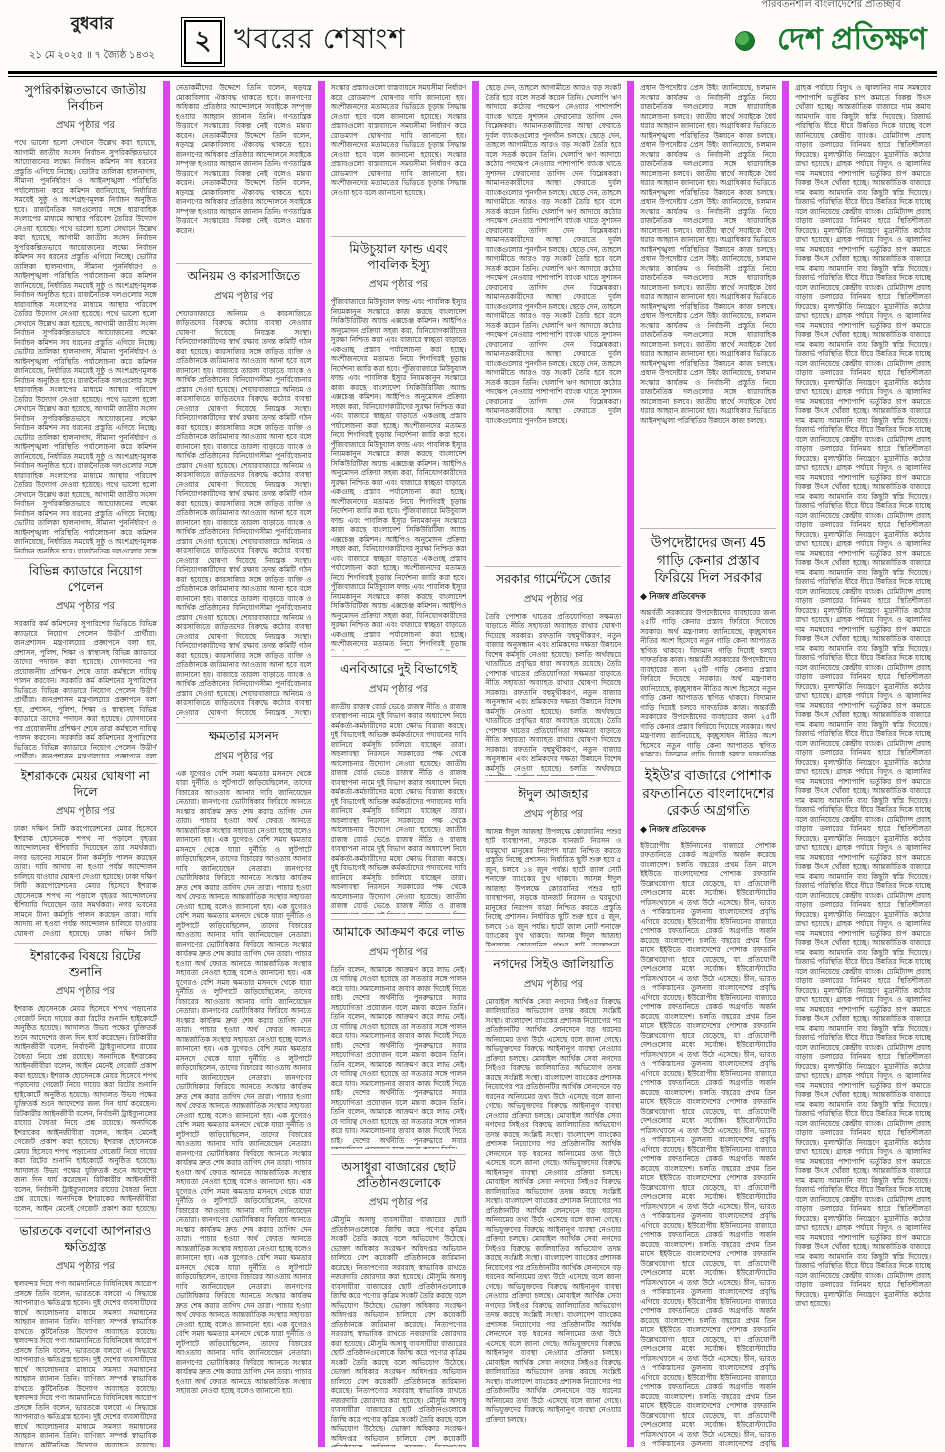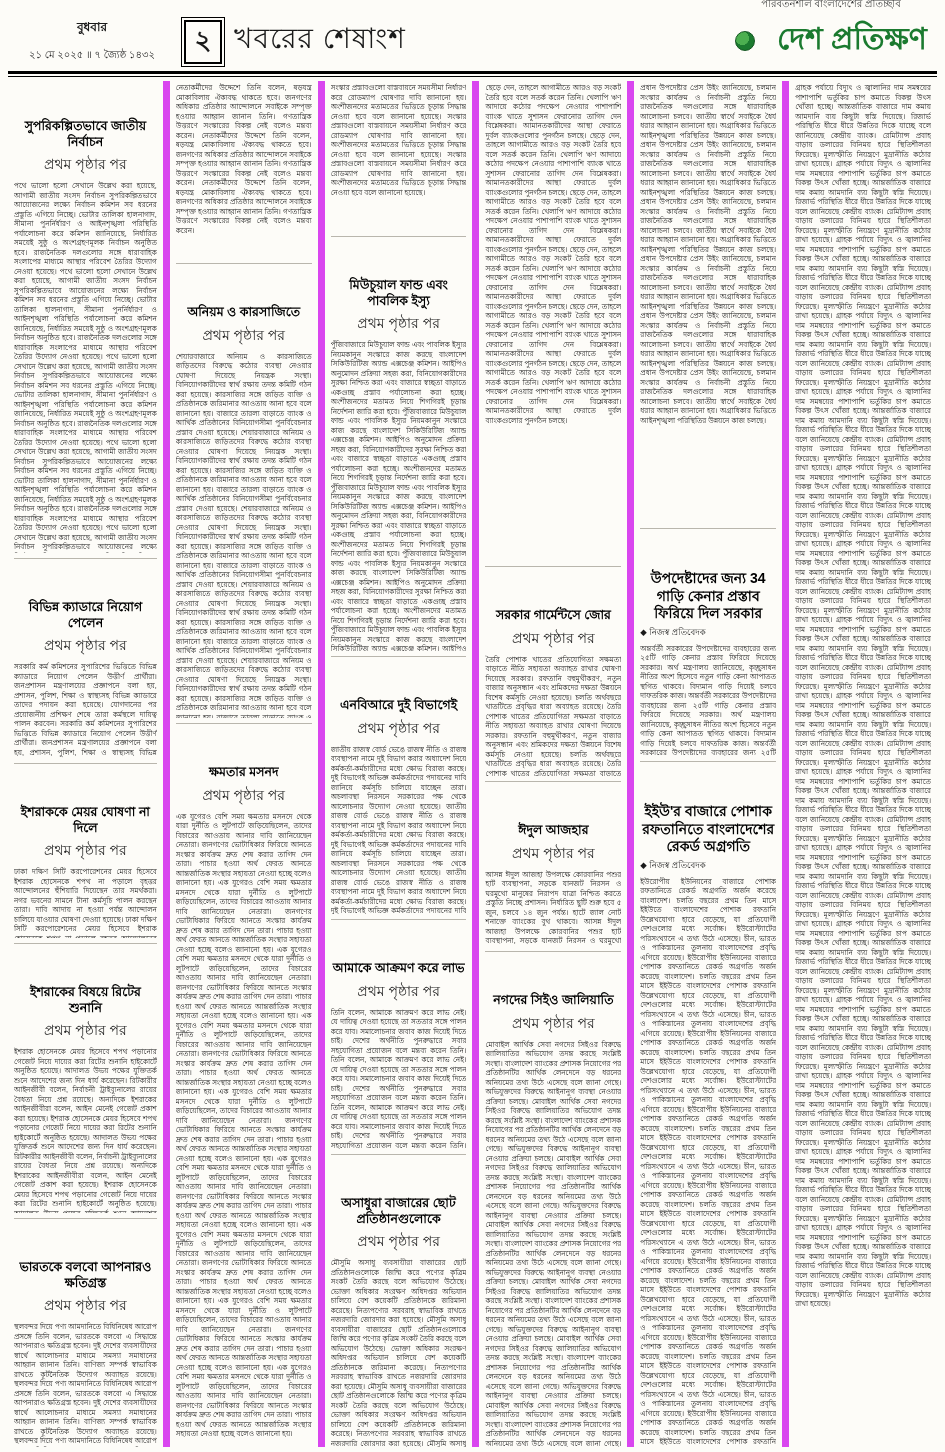--- a/index.html
+++ b/index.html
@@ -15,21 +15,21 @@
     background:#fdfcf8;
     padding:8px 8px 6px 8px;
     position:relative;
   }
   
   .masthead {
     display:flex; align-items:flex-end; gap:12px;
     height:58px; padding:0 4px;
   }
   .date-block { width:160px; text-align:center; padding-bottom:2px; }
-  .weekday { font-size:12px; font-weight:bold; }
+  .weekday { font-size:17px; font-weight:bold; }
   .date { font-size:10px; margin-top:9px; white-space:nowrap; }
   .page-num-box {
     width:38px; height:44px;
     border:2px solid #000; outline:1px solid #000; outline-offset:2px;
     display:flex; align-items:center; justify-content:center;
     font-size:26px; font-weight:bold; margin-bottom:2px;
   }
   .section-title {
     font-size:28px; font-weight:normal; letter-spacing:1px;
     padding-bottom:2px; white-space:nowrap;
@@ -48,28 +48,28 @@
   .columns {
     display:grid; grid-template-columns:repeat(6,1fr);
     height:1366px; margin-top:4px; overflow:hidden;
   }
   .col { padding:2px 6px 0 6px; overflow:hidden; display:flex; flex-direction:column; }
   .col + .col { border-left:7px solid #d946ef; }
   .col > * + * { border-top:1px solid #b9b6ad; padding-top:5px; margin-top:5px; }
   .story, .cont { overflow:hidden; flex-shrink:0; }
   .grow { flex:1 1 auto; }
   .headline {
-    font-size:12.5px; font-weight:bold; line-height:1.25;
-    text-align:center; margin-bottom:3px; color:#000;margin-top:36px;
+    font-size:12.5px; font-weight:normal; line-height:1.25;
+    text-align:center; margin-bottom:3px; color:#000;
   }
   .hl-lg { font-size:14px; }
   .continued {
-    font-size:14px; text-align:center; margin-bottom:4px; color:#222;
-  }
-  .byline { font-size:8.5px; font-weight:normal; margin:2px 0 4px 0; }
+    font-size:10px; text-align:center; margin-bottom:4px; color:#222;
+  }
+  .byline { font-size:8.5px; font-weight:bold; margin:2px 0 4px 0; }
   .body-text {
     font-size:7.2px; line-height:1.32; text-align:justify; color:#161616;
     word-break:break-word;
   }
 </style>
 </head>
 <body>
 
 <div class="page">
 
@@ -185,21 +185,21 @@
         <div class="continued">প্রথম পৃষ্ঠার পর</div>
         <p class="body-text">মোবাইল আর্থিক সেবা নগদের সিইওর বিরুদ্ধে জালিয়াতির অভিযোগ তদন্ত করছে সংশ্লিষ্ট সংস্থা। বাংলাদেশ ব্যাংকের প্রশাসক নিয়োগের পর প্রতিষ্ঠানটির আর্থিক লেনদেনে বড় ধরনের অনিয়মের তথ্য উঠে এসেছে বলে জানা গেছে। অভিযুক্তদের বিরুদ্ধে আইনানুগ ব্যবস্থা নেওয়ার প্রক্রিয়া চলছে। মোবাইল আর্থিক সেবা নগদের সিইওর বিরুদ্ধে জালিয়াতির অভিযোগ তদন্ত করছে সংশ্লিষ্ট সংস্থা। বাংলাদেশ ব্যাংকের প্রশাসক নিয়োগের পর প্রতিষ্ঠানটির আর্থিক লেনদেনে বড় ধরনের অনিয়মের তথ্য উঠে এসেছে বলে জানা গেছে। অভিযুক্তদের বিরুদ্ধে আইনানুগ ব্যবস্থা নেওয়ার প্রক্রিয়া চলছে। মোবাইল আর্থিক সেবা নগদের সিইওর বিরুদ্ধে জালিয়াতির অভিযোগ তদন্ত করছে সংশ্লিষ্ট সংস্থা। বাংলাদেশ ব্যাংকের প্রশাসক নিয়োগের পর প্রতিষ্ঠানটির আর্থিক লেনদেনে বড় ধরনের অনিয়মের তথ্য উঠে এসেছে বলে জানা গেছে। অভিযুক্তদের বিরুদ্ধে আইনানুগ ব্যবস্থা নেওয়ার প্রক্রিয়া চলছে। মোবাইল আর্থিক সেবা নগদের সিইওর বিরুদ্ধে জালিয়াতির অভিযোগ তদন্ত করছে সংশ্লিষ্ট সংস্থা। বাংলাদেশ ব্যাংকের প্রশাসক নিয়োগের পর প্রতিষ্ঠানটির আর্থিক লেনদেনে বড় ধরনের অনিয়মের তথ্য উঠে এসেছে বলে জানা গেছে। অভিযুক্তদের বিরুদ্ধে আইনানুগ ব্যবস্থা নেওয়ার প্রক্রিয়া চলছে। মোবাইল আর্থিক সেবা নগদের সিইওর বিরুদ্ধে জালিয়াতির অভিযোগ তদন্ত করছে সংশ্লিষ্ট সংস্থা। বাংলাদেশ ব্যাংকের প্রশাসক নিয়োগের পর প্রতিষ্ঠানটির আর্থিক লেনদেনে বড় ধরনের অনিয়মের তথ্য উঠে এসেছে বলে জানা গেছে। অভিযুক্তদের বিরুদ্ধে আইনানুগ ব্যবস্থা নেওয়ার প্রক্রিয়া চলছে। মোবাইল আর্থিক সেবা নগদের সিইওর বিরুদ্ধে জালিয়াতির অভিযোগ তদন্ত করছে সংশ্লিষ্ট সংস্থা। বাংলাদেশ ব্যাংকের প্রশাসক নিয়োগের পর প্রতিষ্ঠানটির আর্থিক লেনদেনে বড় ধরনের অনিয়মের তথ্য উঠে এসেছে বলে জানা গেছে। অভিযুক্তদের বিরুদ্ধে আইনানুগ ব্যবস্থা নেওয়ার প্রক্রিয়া চলছে। মোবাইল আর্থিক সেবা নগদের সিইওর বিরুদ্ধে জালিয়াতির অভিযোগ তদন্ত করছে সংশ্লিষ্ট সংস্থা। বাংলাদেশ ব্যাংকের প্রশাসক নিয়োগের পর প্রতিষ্ঠানটির আর্থিক লেনদেনে বড় ধরনের অনিয়মের তথ্য উঠে এসেছে বলে জানা গেছে। অভিযুক্তদের বিরুদ্ধে আইনানুগ ব্যবস্থা নেওয়ার প্রক্রিয়া চলছে।</p>
       </article>
     </div>
 
     <div class="col">
       <div class="cont" style="height:440px">
         <p class="body-text">প্রধান উপদেষ্টার প্রেস উইং জানিয়েছে, চলমান সংস্কার কার্যক্রম ও নির্বাচনী প্রস্তুতি নিয়ে রাজনৈতিক দলগুলোর সঙ্গে ধারাবাহিক আলোচনা চলবে। জাতীয় স্বার্থে সবাইকে ধৈর্য ধরার আহ্বান জানানো হয়। অগ্রাধিকার ভিত্তিতে আইনশৃঙ্খলা পরিস্থিতির উন্নয়নে কাজ চলছে। প্রধান উপদেষ্টার প্রেস উইং জানিয়েছে, চলমান সংস্কার কার্যক্রম ও নির্বাচনী প্রস্তুতি নিয়ে রাজনৈতিক দলগুলোর সঙ্গে ধারাবাহিক আলোচনা চলবে। জাতীয় স্বার্থে সবাইকে ধৈর্য ধরার আহ্বান জানানো হয়। অগ্রাধিকার ভিত্তিতে আইনশৃঙ্খলা পরিস্থিতির উন্নয়নে কাজ চলছে। প্রধান উপদেষ্টার প্রেস উইং জানিয়েছে, চলমান সংস্কার কার্যক্রম ও নির্বাচনী প্রস্তুতি নিয়ে রাজনৈতিক দলগুলোর সঙ্গে ধারাবাহিক আলোচনা চলবে। জাতীয় স্বার্থে সবাইকে ধৈর্য ধরার আহ্বান জানানো হয়। অগ্রাধিকার ভিত্তিতে আইনশৃঙ্খলা পরিস্থিতির উন্নয়নে কাজ চলছে। প্রধান উপদেষ্টার প্রেস উইং জানিয়েছে, চলমান সংস্কার কার্যক্রম ও নির্বাচনী প্রস্তুতি নিয়ে রাজনৈতিক দলগুলোর সঙ্গে ধারাবাহিক আলোচনা চলবে। জাতীয় স্বার্থে সবাইকে ধৈর্য ধরার আহ্বান জানানো হয়। অগ্রাধিকার ভিত্তিতে আইনশৃঙ্খলা পরিস্থিতির উন্নয়নে কাজ চলছে। প্রধান উপদেষ্টার প্রেস উইং জানিয়েছে, চলমান সংস্কার কার্যক্রম ও নির্বাচনী প্রস্তুতি নিয়ে রাজনৈতিক দলগুলোর সঙ্গে ধারাবাহিক আলোচনা চলবে। জাতীয় স্বার্থে সবাইকে ধৈর্য ধরার আহ্বান জানানো হয়। অগ্রাধিকার ভিত্তিতে আইনশৃঙ্খলা পরিস্থিতির উন্নয়নে কাজ চলছে। প্রধান উপদেষ্টার প্রেস উইং জানিয়েছে, চলমান সংস্কার কার্যক্রম ও নির্বাচনী প্রস্তুতি নিয়ে রাজনৈতিক দলগুলোর সঙ্গে ধারাবাহিক আলোচনা চলবে। জাতীয় স্বার্থে সবাইকে ধৈর্য ধরার আহ্বান জানানো হয়। অগ্রাধিকার ভিত্তিতে আইনশৃঙ্খলা পরিস্থিতির উন্নয়নে কাজ চলছে।</p>
       </div>
       <article class="story" style="height:228px">
-        <h2 class="headline hl-lg">উপদেষ্টাদের জন্য 34 গাড়ি কেনার প্রস্তাব ফিরিয়ে দিল সরকার</h2>
+        <h2 class="headline hl-lg">উপদেষ্টাদের জন্য 45 গাড়ি কেনার প্রস্তাব ফিরিয়ে দিল সরকার</h2>
         <div class="byline">◆ নিজস্ব প্রতিবেদক</div>
         <p class="body-text">অন্তর্বর্তী সরকারের উপদেষ্টাদের ব্যবহারের জন্য ২৫টি গাড়ি কেনার প্রস্তাব ফিরিয়ে দিয়েছে সরকার। অর্থ মন্ত্রণালয় জানিয়েছে, কৃচ্ছ্রসাধন নীতির অংশ হিসেবে নতুন গাড়ি কেনা আপাতত স্থগিত থাকবে। বিদ্যমান গাড়ি দিয়েই চলবে দাফতরিক কাজ। অন্তর্বর্তী সরকারের উপদেষ্টাদের ব্যবহারের জন্য ২৫টি গাড়ি কেনার প্রস্তাব ফিরিয়ে দিয়েছে সরকার। অর্থ মন্ত্রণালয় জানিয়েছে, কৃচ্ছ্রসাধন নীতির অংশ হিসেবে নতুন গাড়ি কেনা আপাতত স্থগিত থাকবে। বিদ্যমান গাড়ি দিয়েই চলবে দাফতরিক কাজ। অন্তর্বর্তী সরকারের উপদেষ্টাদের ব্যবহারের জন্য ২৫টি গাড়ি কেনার প্রস্তাব ফিরিয়ে দিয়েছে সরকার। অর্থ মন্ত্রণালয় জানিয়েছে, কৃচ্ছ্রসাধন নীতির অংশ হিসেবে নতুন গাড়ি কেনা আপাতত স্থগিত থাকবে। বিদ্যমান গাড়ি দিয়েই চলবে দাফতরিক কাজ।</p>
       </article>
       <article class="story grow">
         <h2 class="headline hl-lg">ইইউ'র বাজারে পোশাক রফতানিতে বাংলাদেশের রেকর্ড অগ্রগতি</h2>
         <div class="byline">◆ নিজস্ব প্রতিবেদক</div>
         <p class="body-text">ইউরোপীয় ইউনিয়নের বাজারে পোশাক রফতানিতে রেকর্ড অগ্রগতি অর্জন করেছে বাংলাদেশ। চলতি বছরের প্রথম তিন মাসে ইইউতে বাংলাদেশের পোশাক রফতানি উল্লেখযোগ্য হারে বেড়েছে, যা প্রতিযোগী দেশগুলোর মধ্যে সর্বোচ্চ। ইউরোস্ট্যাটের পরিসংখ্যানে এ তথ্য উঠে এসেছে। চীন, ভারত ও পাকিস্তানের তুলনায় বাংলাদেশের প্রবৃদ্ধি এগিয়ে রয়েছে। ইউরোপীয় ইউনিয়নের বাজারে পোশাক রফতানিতে রেকর্ড অগ্রগতি অর্জন করেছে বাংলাদেশ। চলতি বছরের প্রথম তিন মাসে ইইউতে বাংলাদেশের পোশাক রফতানি উল্লেখযোগ্য হারে বেড়েছে, যা প্রতিযোগী দেশগুলোর মধ্যে সর্বোচ্চ। ইউরোস্ট্যাটের পরিসংখ্যানে এ তথ্য উঠে এসেছে। চীন, ভারত ও পাকিস্তানের তুলনায় বাংলাদেশের প্রবৃদ্ধি এগিয়ে রয়েছে। ইউরোপীয় ইউনিয়নের বাজারে পোশাক রফতানিতে রেকর্ড অগ্রগতি অর্জন করেছে বাংলাদেশ। চলতি বছরের প্রথম তিন মাসে ইইউতে বাংলাদেশের পোশাক রফতানি উল্লেখযোগ্য হারে বেড়েছে, যা প্রতিযোগী দেশগুলোর মধ্যে সর্বোচ্চ। ইউরোস্ট্যাটের পরিসংখ্যানে এ তথ্য উঠে এসেছে। চীন, ভারত ও পাকিস্তানের তুলনায় বাংলাদেশের প্রবৃদ্ধি এগিয়ে রয়েছে। ইউরোপীয় ইউনিয়নের বাজারে পোশাক রফতানিতে রেকর্ড অগ্রগতি অর্জন করেছে বাংলাদেশ। চলতি বছরের প্রথম তিন মাসে ইইউতে বাংলাদেশের পোশাক রফতানি উল্লেখযোগ্য হারে বেড়েছে, যা প্রতিযোগী দেশগুলোর মধ্যে সর্বোচ্চ। ইউরোস্ট্যাটের পরিসংখ্যানে এ তথ্য উঠে এসেছে। চীন, ভারত ও পাকিস্তানের তুলনায় বাংলাদেশের প্রবৃদ্ধি এগিয়ে রয়েছে। ইউরোপীয় ইউনিয়নের বাজারে পোশাক রফতানিতে রেকর্ড অগ্রগতি অর্জন করেছে বাংলাদেশ। চলতি বছরের প্রথম তিন মাসে ইইউতে বাংলাদেশের পোশাক রফতানি উল্লেখযোগ্য হারে বেড়েছে, যা প্রতিযোগী দেশগুলোর মধ্যে সর্বোচ্চ। ইউরোস্ট্যাটের পরিসংখ্যানে এ তথ্য উঠে এসেছে। চীন, ভারত ও পাকিস্তানের তুলনায় বাংলাদেশের প্রবৃদ্ধি এগিয়ে রয়েছে। ইউরোপীয় ইউনিয়নের বাজারে পোশাক রফতানিতে রেকর্ড অগ্রগতি অর্জন করেছে বাংলাদেশ। চলতি বছরের প্রথম তিন মাসে ইইউতে বাংলাদেশের পোশাক রফতানি উল্লেখযোগ্য হারে বেড়েছে, যা প্রতিযোগী দেশগুলোর মধ্যে সর্বোচ্চ। ইউরোস্ট্যাটের পরিসংখ্যানে এ তথ্য উঠে এসেছে। চীন, ভারত ও পাকিস্তানের তুলনায় বাংলাদেশের প্রবৃদ্ধি এগিয়ে রয়েছে। ইউরোপীয় ইউনিয়নের বাজারে পোশাক রফতানিতে রেকর্ড অগ্রগতি অর্জন করেছে বাংলাদেশ। চলতি বছরের প্রথম তিন মাসে ইইউতে বাংলাদেশের পোশাক রফতানি উল্লেখযোগ্য হারে বেড়েছে, যা প্রতিযোগী দেশগুলোর মধ্যে সর্বোচ্চ। ইউরোস্ট্যাটের পরিসংখ্যানে এ তথ্য উঠে এসেছে। চীন, ভারত ও পাকিস্তানের তুলনায় বাংলাদেশের প্রবৃদ্ধি এগিয়ে রয়েছে। ইউরোপীয় ইউনিয়নের বাজারে পোশাক রফতানিতে রেকর্ড অগ্রগতি অর্জন করেছে বাংলাদেশ। চলতি বছরের প্রথম তিন মাসে ইইউতে বাংলাদেশের পোশাক রফতানি উল্লেখযোগ্য হারে বেড়েছে, যা প্রতিযোগী দেশগুলোর মধ্যে সর্বোচ্চ। ইউরোস্ট্যাটের পরিসংখ্যানে এ তথ্য উঠে এসেছে। চীন, ভারত ও পাকিস্তানের তুলনায় বাংলাদেশের প্রবৃদ্ধি এগিয়ে রয়েছে।</p>
       </article>
     </div>
 

